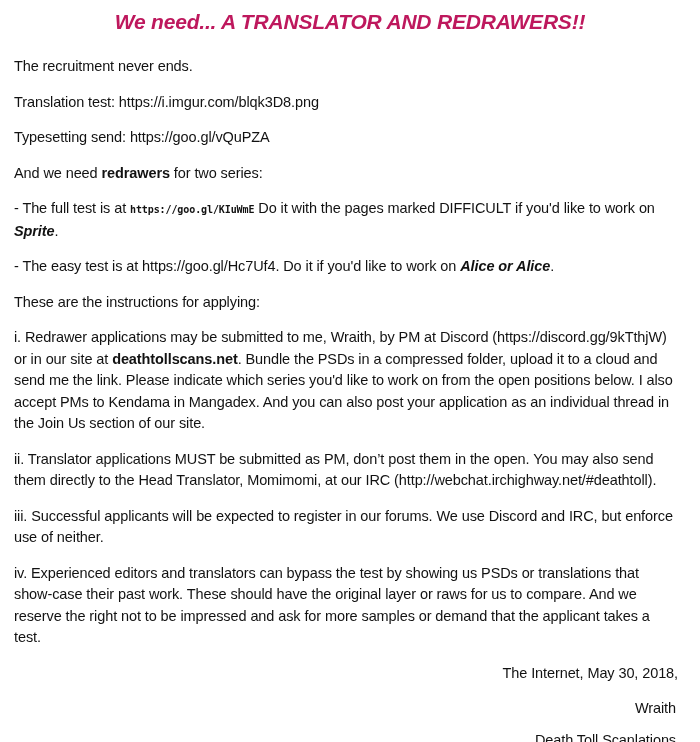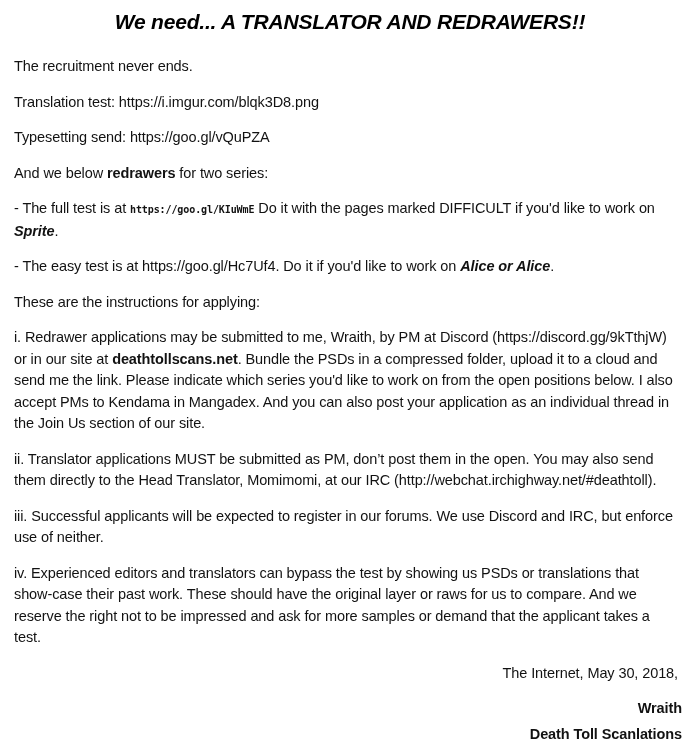--- a/index.html
+++ b/index.html
@@ -17,54 +17,54 @@
   .page {
     padding: 6px 14px 0 14px;
   }
   .title {
     margin: 2px 0 20px 0;
     text-align: center;
     font-size: 21px;
     line-height: 28px;
     font-weight: bold;
     font-style: italic;
-    color: #000000;
+    color: #be185d;
     letter-spacing: -0.2px;
   }
   .para {
     margin: 0 8px 14px 0;
     font-size: 14.5px;
     line-height: 21.5px;
     letter-spacing: -0.1px;
   }
   .b { font-weight: bold; text-align: right; }
   .bi { font-weight: bold; font-style: italic; }
   .mono {
     font-family: "DejaVu Sans Mono", monospace;
     font-weight: bold;
     font-size: 10px;
   }
   .right { text-align: right; }
-  .sig .para { margin: 4px; font-weight: bold; }
+  .sig .para { margin: 10px; }
 </style>
 </head>
 <body>
 
 <div class="page">
 
   <h1 class="title">We need... A TRANSLATOR AND REDRAWERS!!</h1>
 
   <p class="para">The recruitment never ends.</p>
 
 
   <p class="para">Translation test: https://i.imgur.com/blqk3D8.png</p>
 
   <p class="para">Typesetting send: https://goo.gl/vQuPZA</p>
 
-  <p class="para"><span>And we below </span><span class="b">redrawers</span><span> for two series:</span></p>
+  <p class="para"><span>And we need </span><span class="b">redrawers</span><span> for two series:</span></p>
 
   <p class="para"><span>- The full test is at </span><span class="mono">https://goo.gl/KIuWmE</span><span> Do it with the pages marked DIFFICULT if you'd like to work on </span><span class="bi">Sprite</span><span>.</span></p>
 
   <p class="para"><span>- The easy test is at https://goo.gl/Hc7Uf4. Do it if you'd like to work on </span><span class="bi">Alice or Alice</span><span>.</span></p>
 
   <p class="para">These are the instructions for applying:</p>
 
   <p class="para"><span>i. Redrawer applications may be submitted to me, Wraith, by PM at Discord (https://discord.gg/9kTthjW) or in our site at </span><span class="b">deathtollscans.net</span><span>. Bundle the PSDs in a compressed folder, upload it to a cloud and send me the link. Please indicate which series you'd like to work on from the open positions below. I also accept PMs to Kendama in Mangadex. And you can also post your application as an individual thread in the Join Us section of our site.</span></p>
 
   <p class="para">ii. Translator applications MUST be submitted as PM, don’t post them in the open. You may also send them directly to the Head Translator, Momimomi, at our IRC (http://webchat.irchighway.net/#deathtoll).</p>

